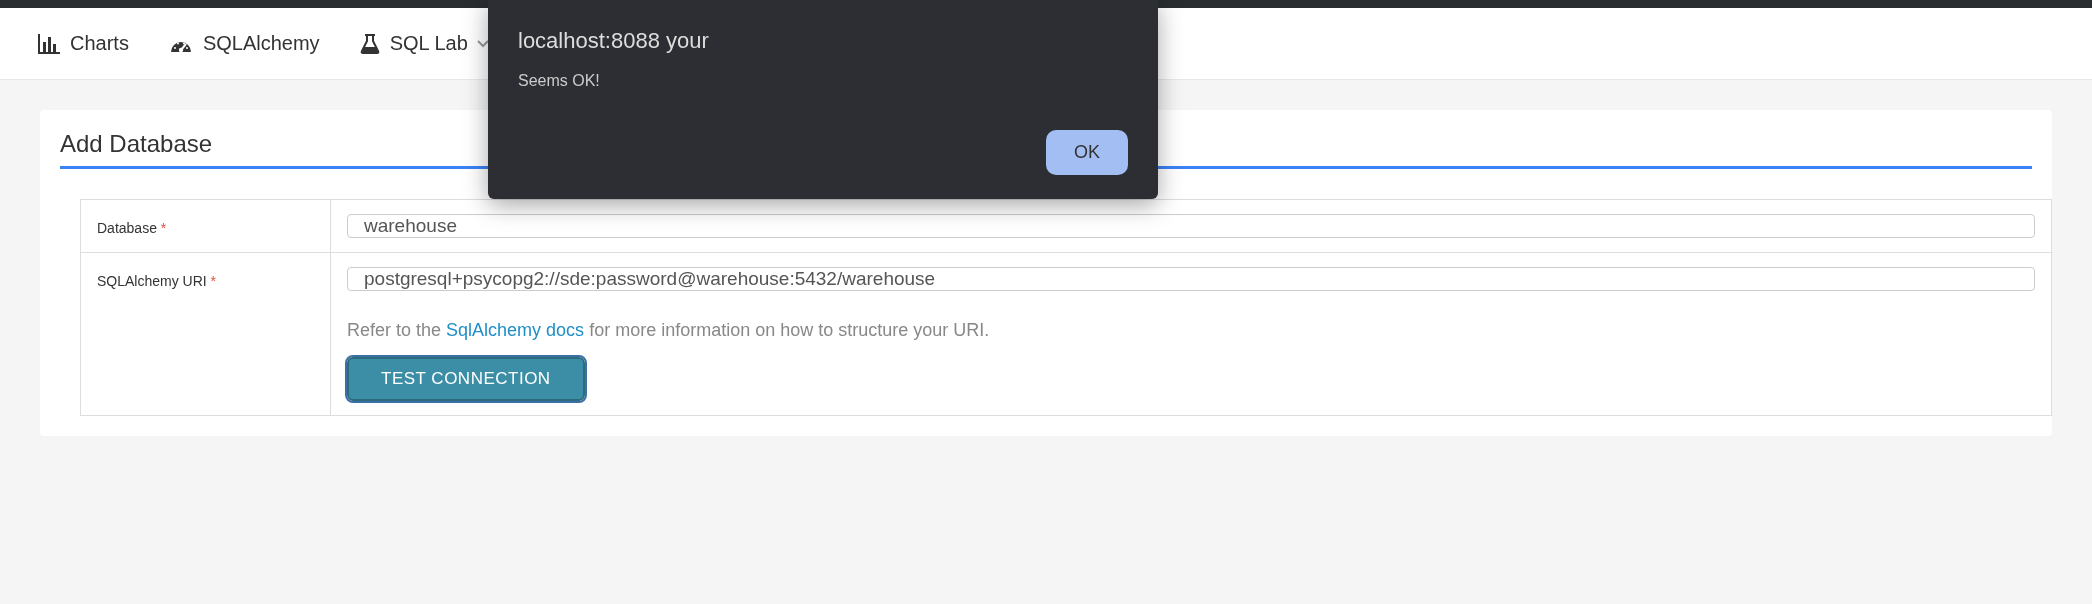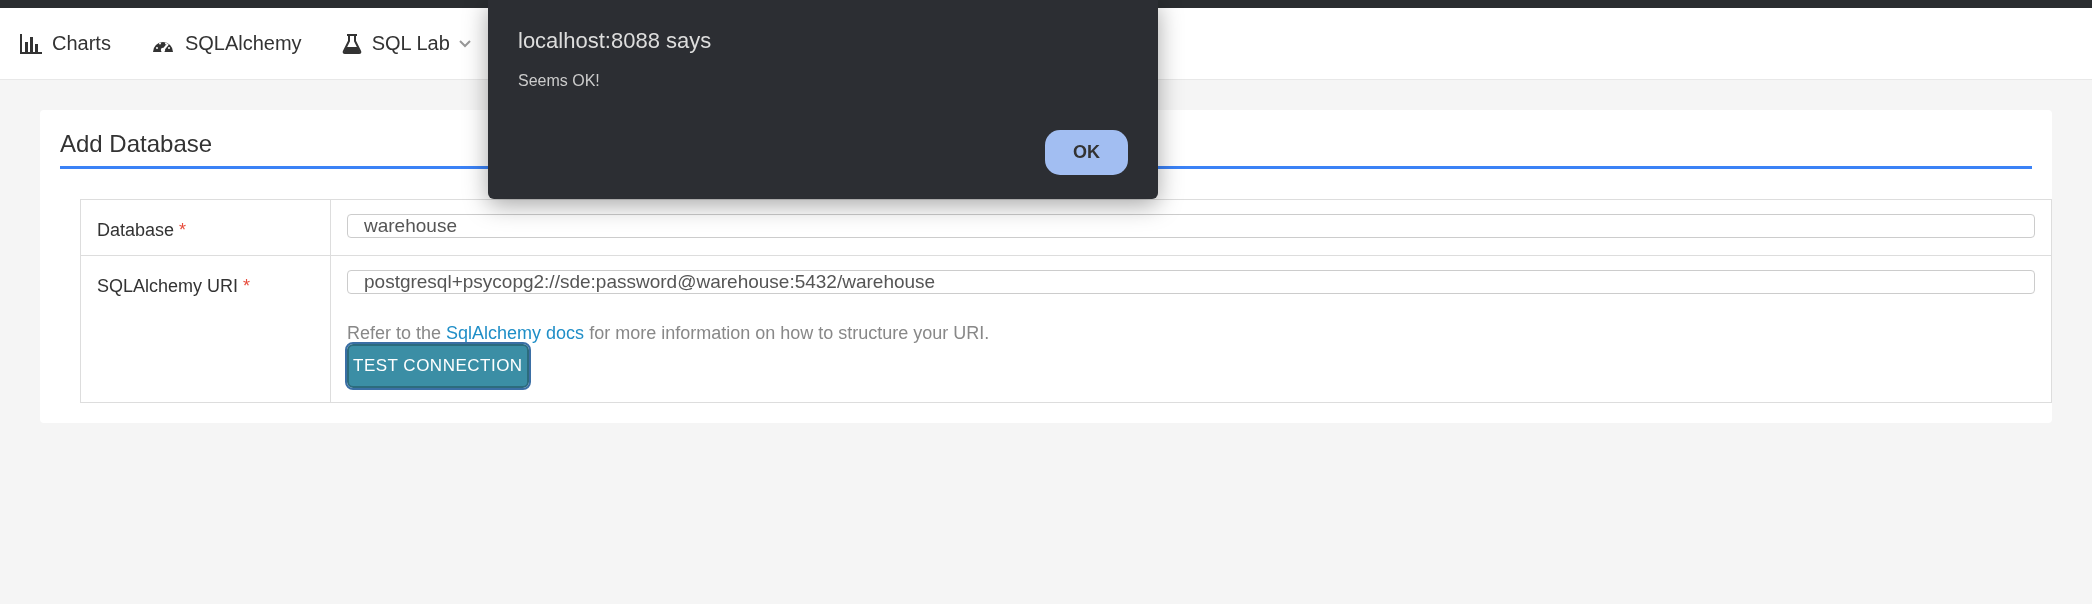--- a/index.html
+++ b/index.html
@@ -64,21 +64,21 @@
       border-collapse: collapse;
       margin-left: 20px;
     }
     .form-table td {
       border: 1px solid #ddd;
       padding: 14px 16px;
       vertical-align: top;
     }
     .form-table td.label-cell {
       width: 250px;
-      font-size: 18px;
+      font-size: 14px;
       color: #333;
       padding-top: 20px;
     }
     .required {
       color: #e74c3c;
     }
     .form-input {
       width: 100%;
       padding: 0 16px;
       font-size: 19px;
@@ -89,25 +89,26 @@
     .help-text {
       margin-top: 29px;
       font-size: 18px;
       color: #888;
     }
     .help-text a {
       color: #1f8ec7;
       text-decoration: none;
     }
     .test-btn {
+      margin-top: 16px;
       background: #3b8ea5;
       color: #fff;
       border: 2px solid #2c6b7d;
       border-radius: 6px;
-      padding: 10px 4px;
+      padding: 10px 32px;
       font-size: 17px;
       font-weight: 400;
       letter-spacing: 0.5px;
       cursor: pointer;
       outline: 2px solid #3b6fa5;
       outline-offset: 0;
     }
     .alert-dialog {
       position: absolute;
       top: 0;
@@ -131,37 +132,37 @@
       margin-bottom: 40px;
     }
     .alert-actions {
       display: flex;
       justify-content: flex-end;
     }
     .alert-ok-btn {
       background: #a2bef2;
       color: #333;
       border: none;
-      border-radius: 15px;
+      border-radius: 10px;
       padding: 12px 28px;
       font-size: 18px;
-      font-weight: 700;
+      font-weight: 400;
       cursor: pointer;
     }
     svg {
       display: block;
     }
   </style>
 </head>
 <body>
 
 <div class="top-bar"></div>
 
 <div class="nav-bar">
-  <div class="nav-item" style="">
+  <div class="nav-item" style="margin-left:18px">
     <span class="icon">
       <svg width="22" height="20" viewBox="0 0 22 20">
         <rect x="0" y="0" width="2" height="20" fill="#333"></rect>
         <rect x="0" y="18" width="22" height="2" fill="#333"></rect>
         <rect x="5" y="8" width="3" height="10" fill="#333"></rect>
         <rect x="10" y="3" width="3" height="15" fill="#333"></rect>
         <rect x="15" y="10" width="3" height="8" fill="#333"></rect>
       </svg>
     </span>
     <span>Charts</span>
@@ -226,18 +227,18 @@
           </div>
           <button class="test-btn">TEST CONNECTION</button>
         </td>
       </tr>
     </tbody>
       </table>
   </div>
 </div>
 
 <div class="alert-dialog">
-  <div class="alert-title">localhost:8088 says</div>
+  <div class="alert-title">localhost:8088 your</div>
   <div class="alert-message">Seems OK!</div>
   <div class="alert-actions">
     <button class="alert-ok-btn">OK</button>
   </div>
 </div>
 
 </body></html>

